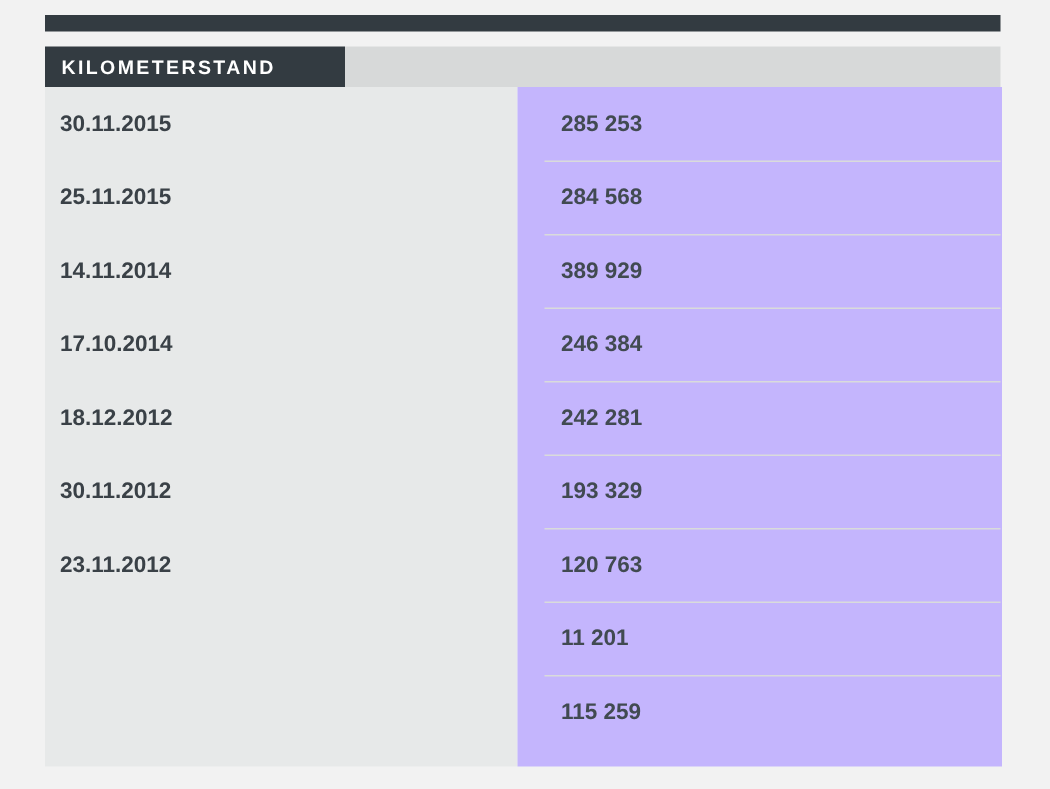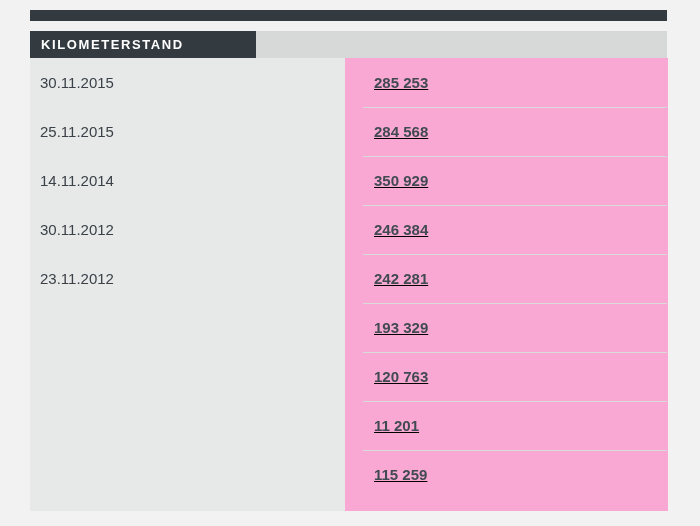--- a/index.html
+++ b/index.html
@@ -28,21 +28,21 @@
   }
   .header-row {
     position: absolute;
     left: 30px;
     top: 31px;
     width: 637px;
     height: 27px;
     display: flex;
   }
   .title-box {
-    width: 226px;
+    width: 200px;
     height: 27px;
     background: #333b41;
     color: #ffffff;
     font-size: 13px;
     font-weight: bold;
     letter-spacing: 1.6px;
     line-height: 27px;
     padding-left: 11px;
     box-sizing: border-box;
     white-space: nowrap;
@@ -59,30 +59,29 @@
     width: 638px;
     display: flex;
   }
   .date-col {
     width: 315px;
     background: #e7e9e9;
     padding-bottom: 12px;
   }
   .value-col {
     width: 323px;
-    background: #f9a8d4;
+    background: #c4b5fd;
     padding-bottom: 12px;
-    text-decoration: underline;
   }
   .date-cell {
     height: 49px;
     line-height: 49px;
     padding-left: 10px;
     font-size: 15px;
-    font-weight: normal;
+    font-weight: bold;
     color: #3a4147;
     white-space: nowrap;
   }
   .value-cell {
     height: 49px;
     line-height: 49px;
     padding-left: 29px;
     font-size: 15px;
     font-weight: 600;
     color: #414a51;
@@ -109,27 +108,29 @@
   <div class="header-row">
     <div class="title-box">KILOMETERSTAND</div>
     <div class="header-band"></div>
   </div>
 
   <div class="content">
     <div class="date-col" id="date-col">
         <div class="date-cell">30.11.2015</div>
         <div class="date-cell">25.11.2015</div>
         <div class="date-cell">14.11.2014</div>
+        <div class="date-cell">17.10.2014</div>
+        <div class="date-cell">18.12.2012</div>
         <div class="date-cell">30.11.2012</div>
         <div class="date-cell">23.11.2012</div>
       </div>
     <div class="value-col" id="value-col">
         <div class="value-cell">285 253</div>
         <div class="value-cell sep">284 568</div>
-        <div class="value-cell sep">350 929</div>
+        <div class="value-cell sep">389 929</div>
         <div class="value-cell sep">246 384</div>
         <div class="value-cell sep">242 281</div>
         <div class="value-cell sep">193 329</div>
         <div class="value-cell sep">120 763</div>
         <div class="value-cell sep">11 201</div>
         <div class="value-cell sep">115 259</div>
       </div>
   </div>
 
 </div>

